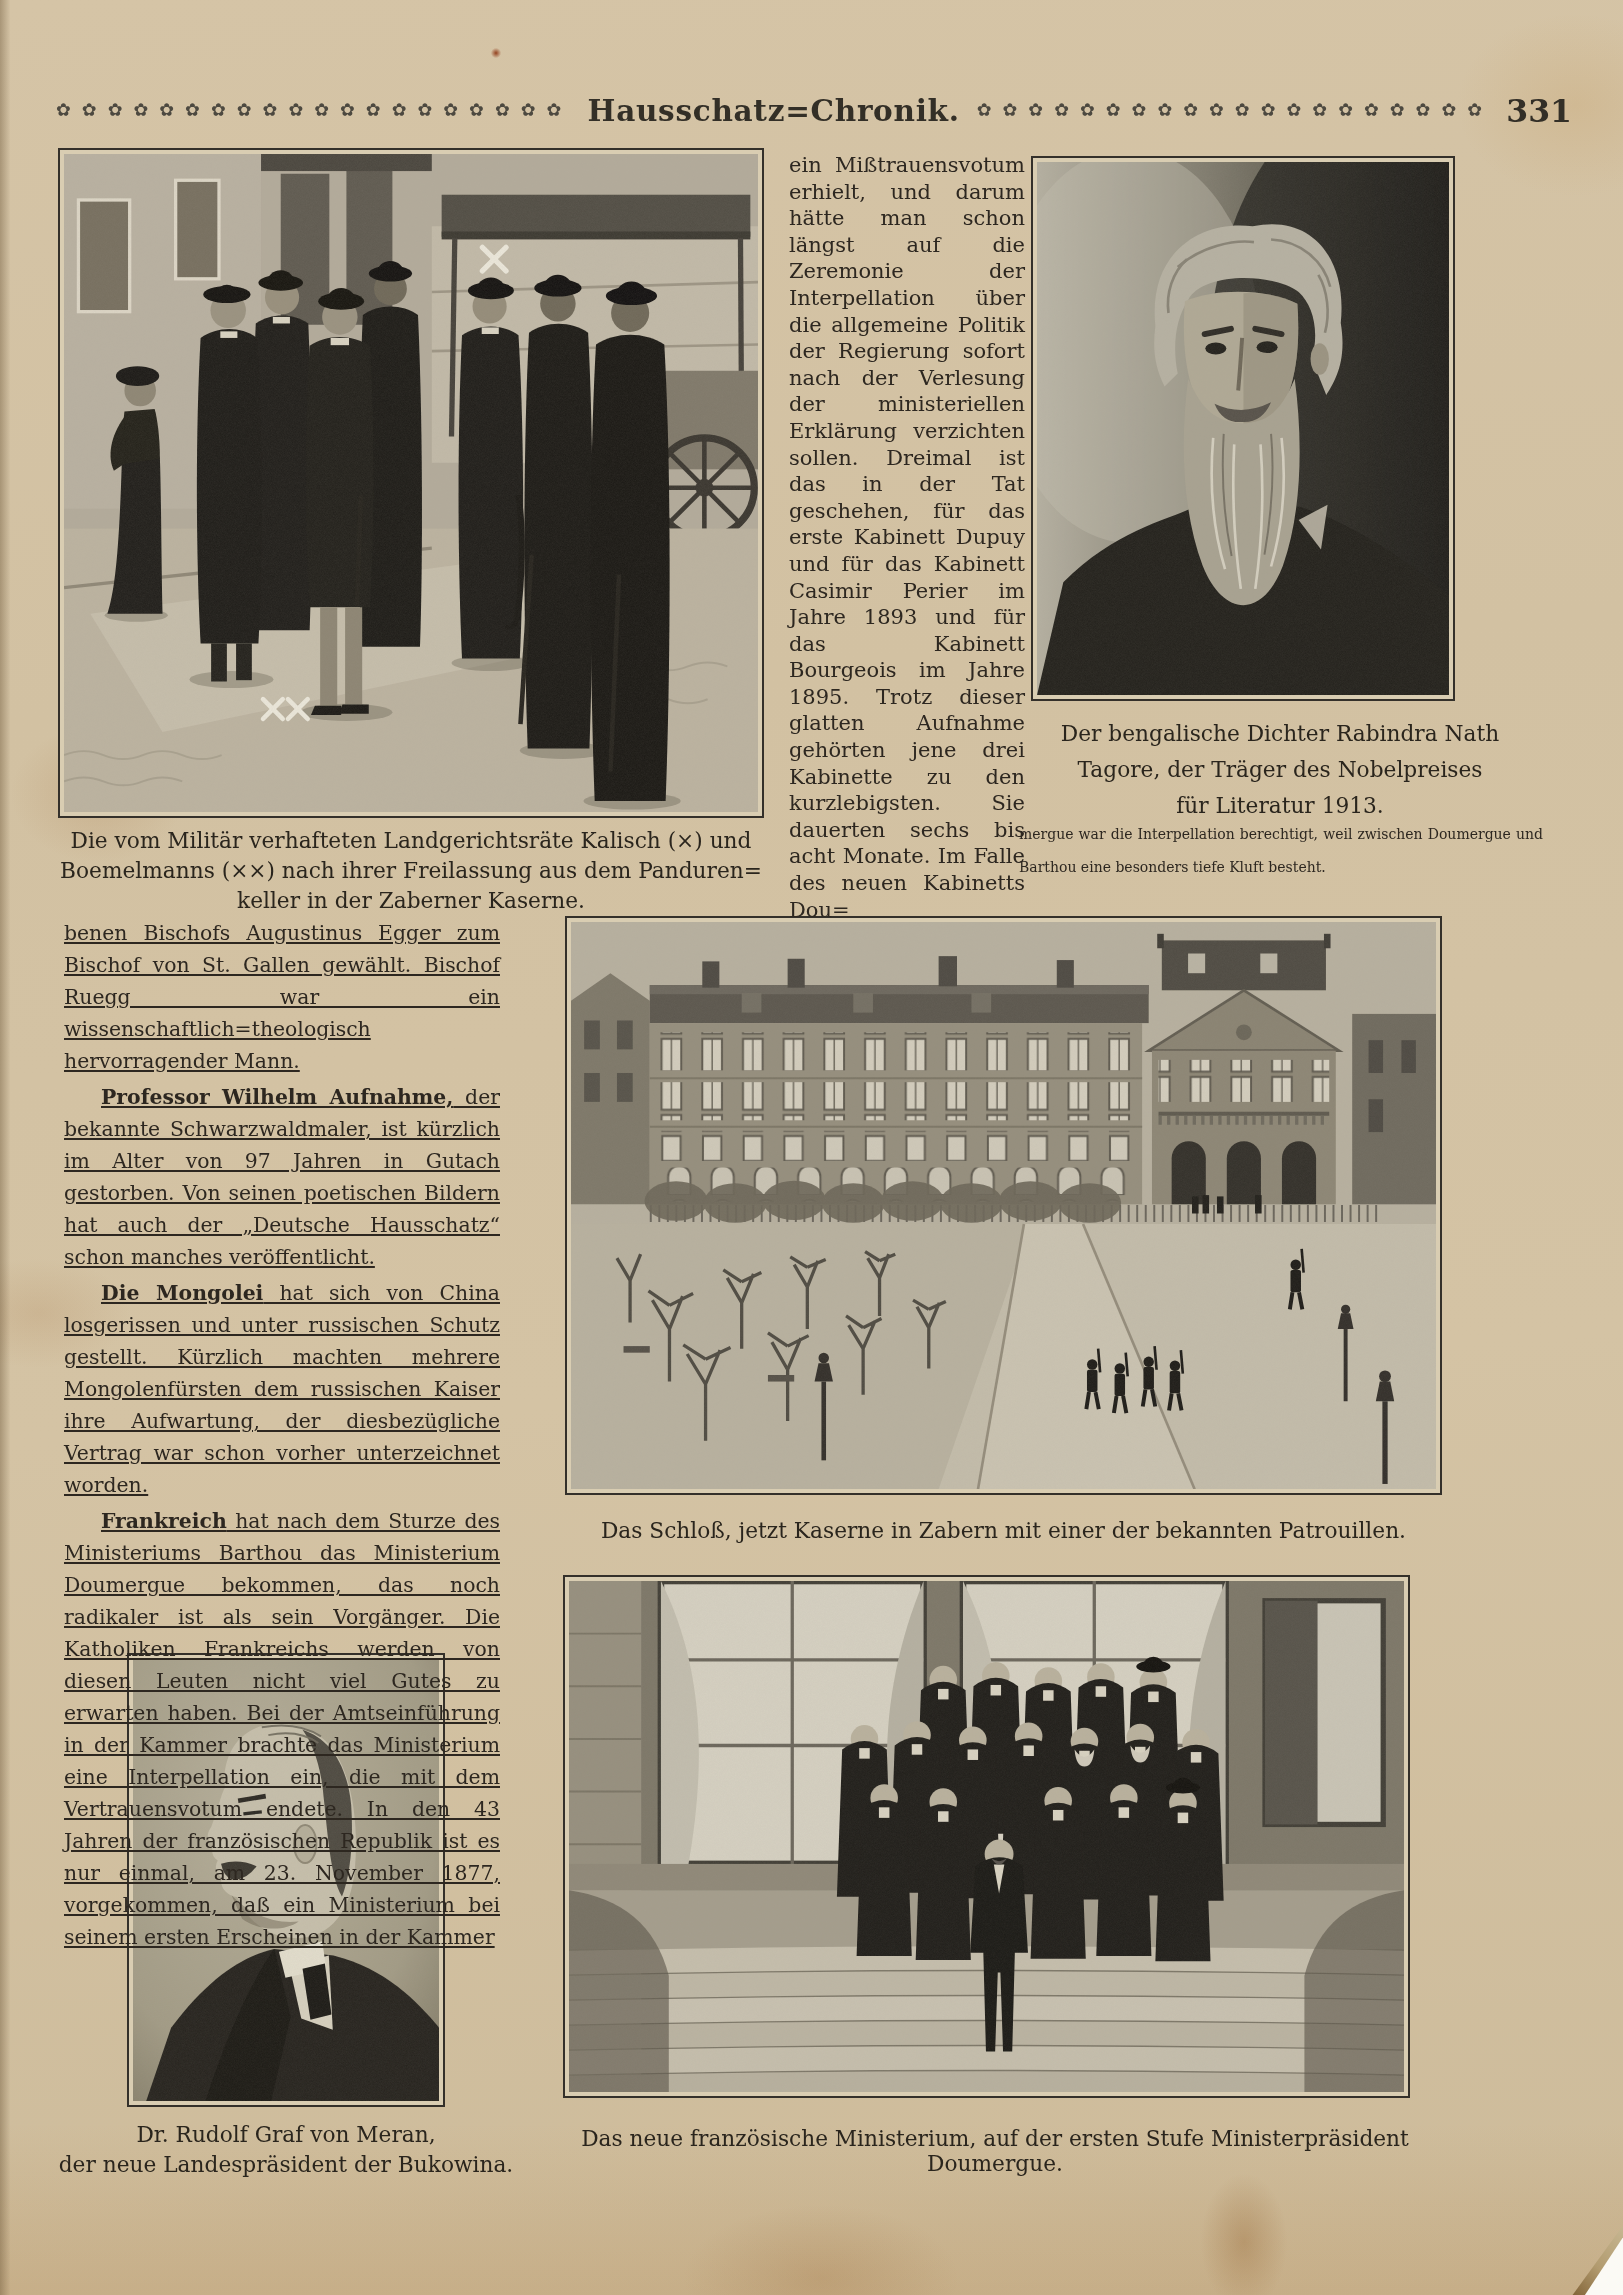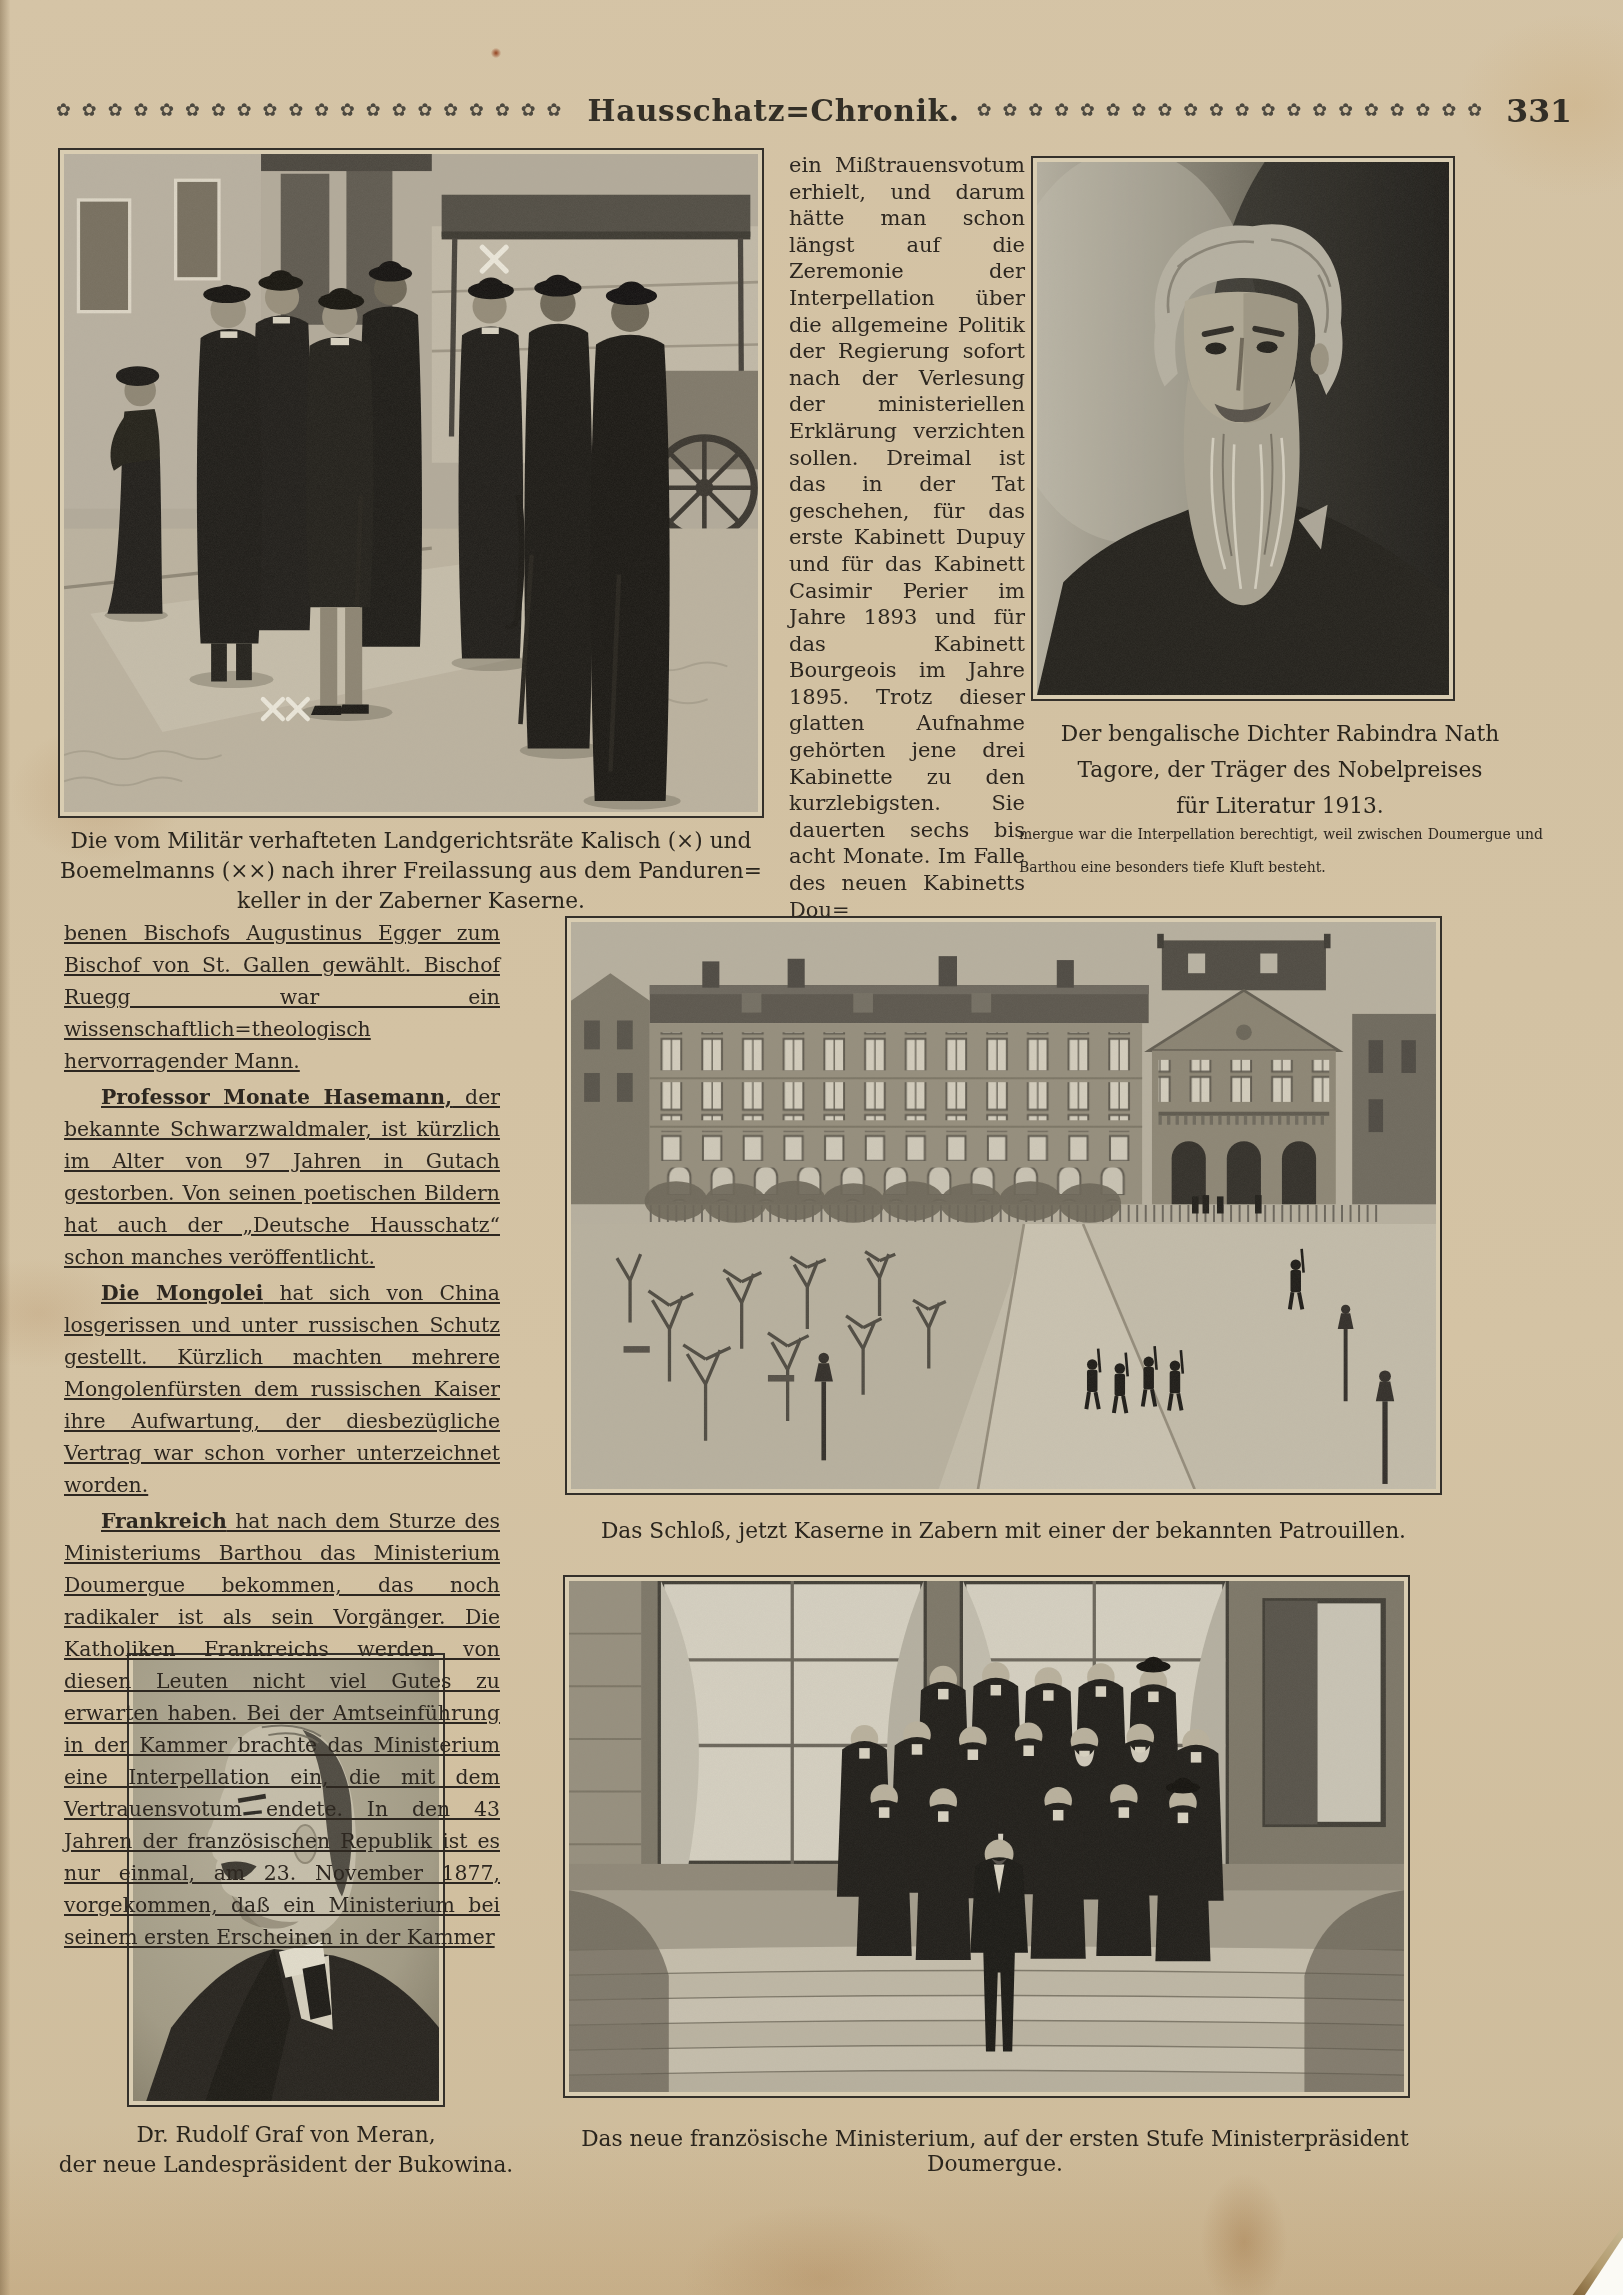--- a/index.html
+++ b/index.html
@@ -550,21 +550,21 @@
   </div>
 
   <div class="caption cap-ministry">Das neue französische Ministerium, auf der ersten Stufe Ministerpräsident Doumergue.</div>
 
   <div class="col col-mid">ein Mißtrauensvotum erhielt, und darum hätte man schon längst auf die Zeremonie der Interpellation über die allgemeine Politik der Regierung sofort nach der Verlesung der ministeriellen Erklärung verzichten sollen. Dreimal ist das in der Tat geschehen, für das erste Kabinett Dupuy und für das Kabinett Casimir Perier im Jahre 1893 und für das Kabinett Bourgeois im Jahre 1895. Trotz dieser glatten Aufnahme gehörten jene drei Kabinette zu den kurzlebigsten. Sie dauerten sechs bis acht Monate. Im Falle des neuen Kabinetts Dou=</div>
 
   <div class="col col-right">mergue war die Interpellation berechtigt, weil zwischen Doumergue und Barthou eine besonders tiefe Kluft besteht.</div>
 
   <div class="col col-left">
     <p class="para"><span class="lead"></span><span>benen Bischofs Augustinus Egger zum Bischof von St. Gallen gewählt. Bischof Ruegg war ein wissenschaftlich=theologisch hervorragender Mann.</span></p>
-    <p class="para indent"><span class="lead">Professor Monate Hasemann,</span><span> der bekannte Schwarzwaldmaler, ist kürzlich im Alter von 97 Jahren in Gutach gestorben. Von seinen poetischen Bildern hat auch der „Deutsche Hausschatz“ schon manches veröffentlicht.</span></p>
+    <p class="para indent"><span class="lead">Professor Wilhelm Aufnahme,</span><span> der bekannte Schwarzwaldmaler, ist kürzlich im Alter von 97 Jahren in Gutach gestorben. Von seinen poetischen Bildern hat auch der „Deutsche Hausschatz“ schon manches veröffentlicht.</span></p>
     <p class="para indent"><span class="lead">Die Mongolei</span><span> hat sich von China losgerissen und unter russischen Schutz gestellt. Kürzlich machten mehrere Mongolenfürsten dem russischen Kaiser ihre Aufwartung, der diesbezügliche Vertrag war schon vorher unterzeichnet worden.</span></p>
     <p class="para indent"><span class="lead">Frankreich</span><span> hat nach dem Sturze des Ministeriums Barthou das Ministerium Doumergue bekommen, das noch radikaler ist als sein Vorgänger. Die Katholiken Frankreichs werden von diesen Leuten nicht viel Gutes zu erwarten haben. Bei der Amtseinführung in der Kammer brachte das Ministerium eine Interpellation ein, die mit dem Vertrauensvotum endete. In den 43 Jahren der französischen Republik ist es nur einmal, am 23. November 1877, vorgekommen, daß ein Ministerium bei seinem ersten Erscheinen in der Kammer</span></p>
   </div>
 
   <div class="abs curl-white"></div>
   <div class="abs curl-fold"></div>
 
 </div>
 
 

